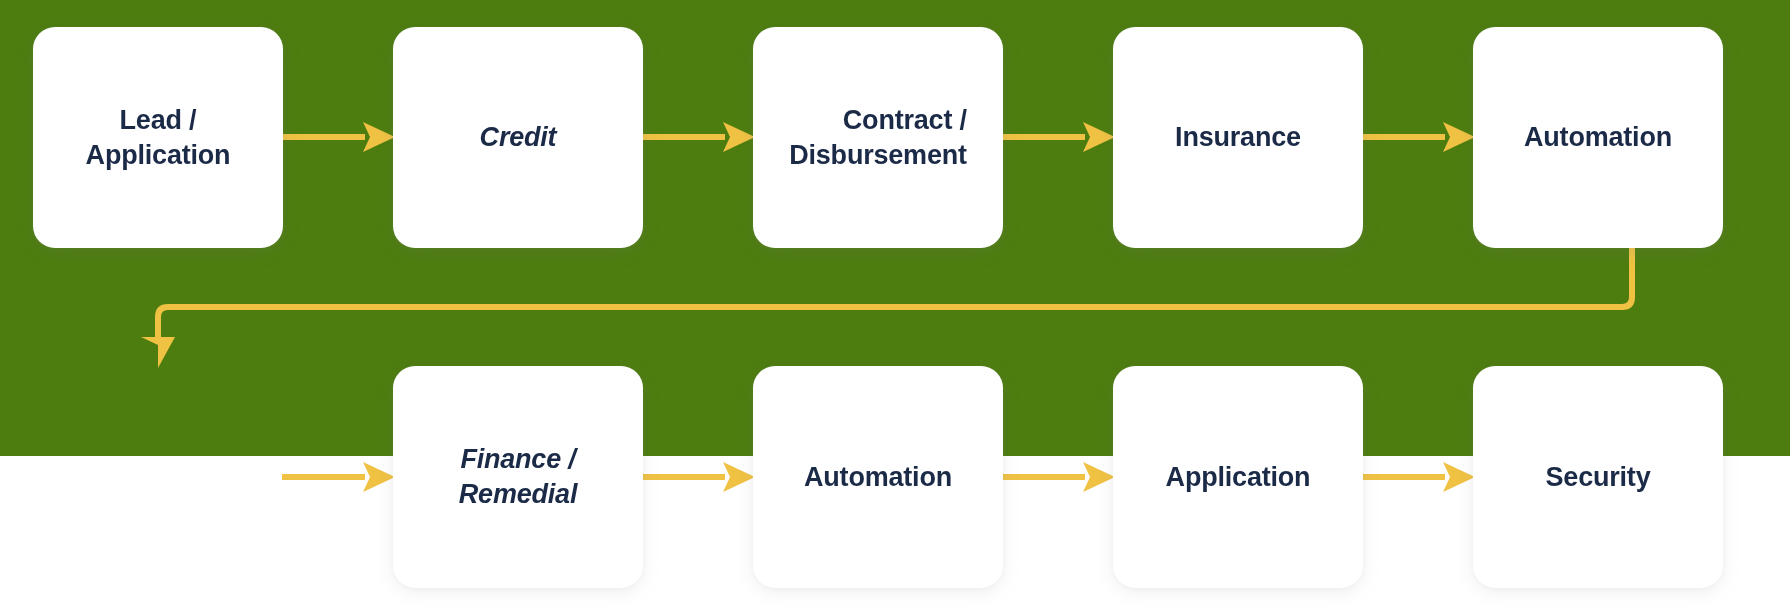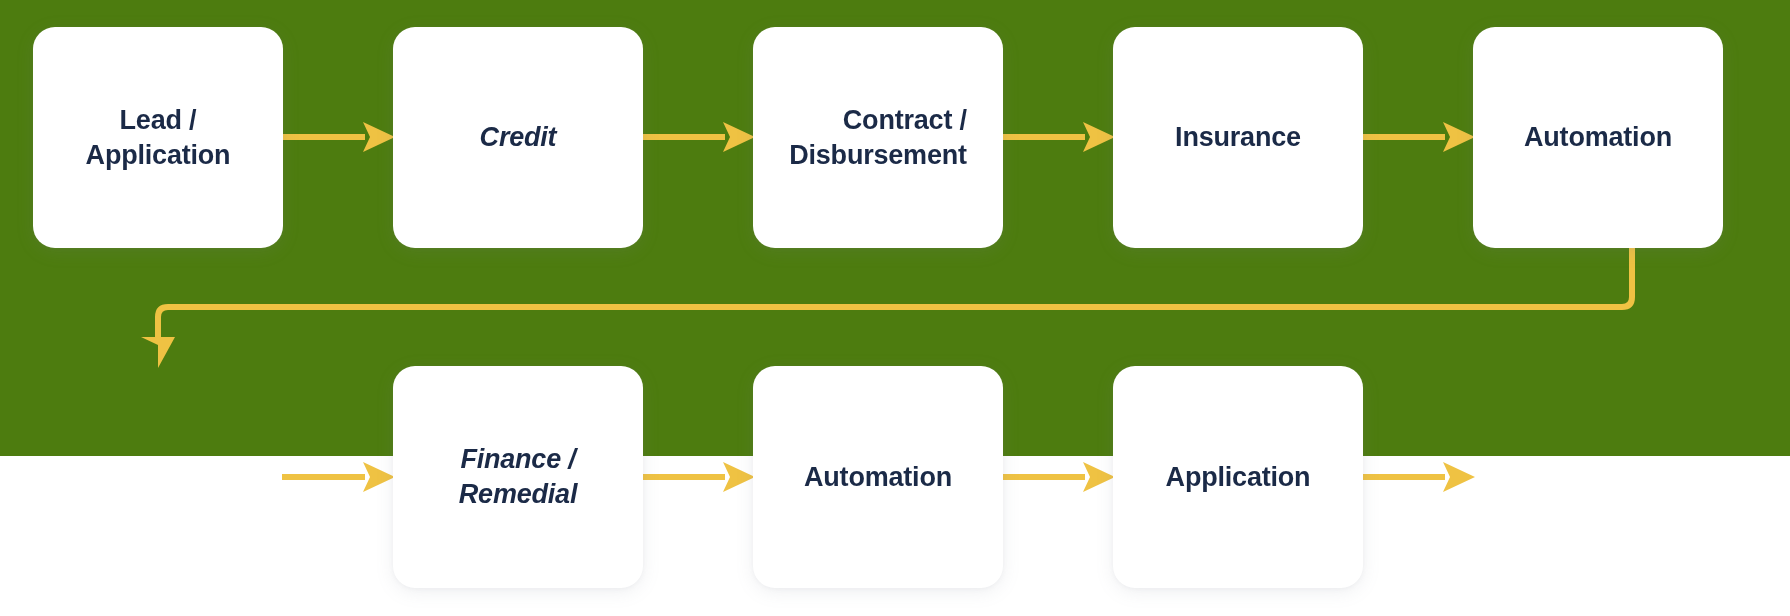--- a/index.html
+++ b/index.html
@@ -149,14 +149,17 @@
   </div>
 
   <div class="node r2 c3">
     <span class="node-label">Automation</span>
   </div>
 
   <div class="node r2 c4">
     <span class="node-label">Application</span>
   </div>
 
+  <div class="node r2 c5">
+    <span class="node-label">Security</span>
+  </div>
 
 </div>
 
 </body></html>

